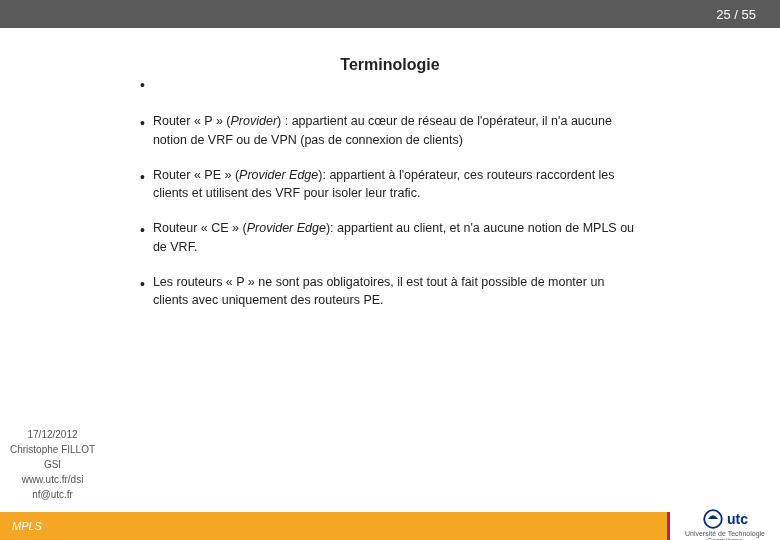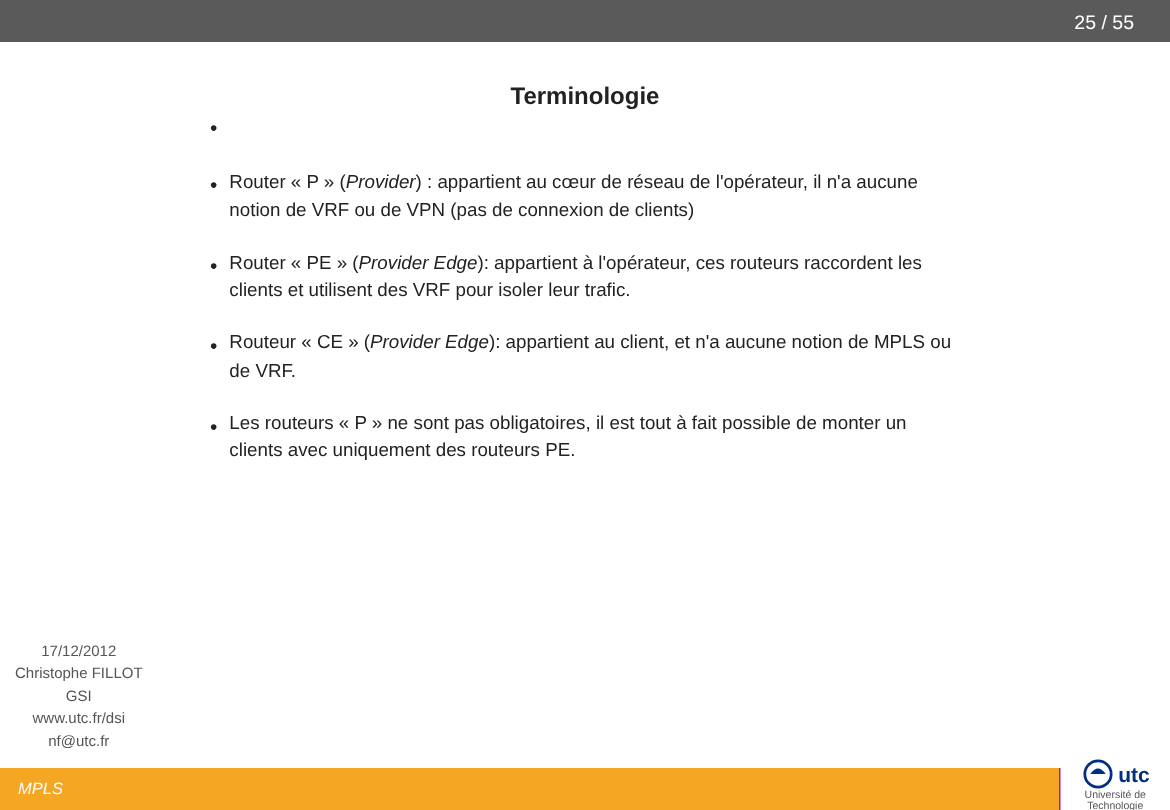--- a/index.html
+++ b/index.html
@@ -104,25 +104,25 @@
 
     .bottom-bar-label {
       font-size: 11px;
       color: #fff;
       font-style: italic;
     }
 
     .bottom-bar-logo {
       background: #ffffff;
       height: 100%;
-      width: 74px;
+      width: 113px;
       display: flex;
       align-items: center;
       justify-content: center;
-      border-left: 1px solid #a21caf;
+      border-left: 3px solid #a21caf;
     }
 
     .utc-logo {
       display: flex;
       flex-direction: column;
       align-items: center;
       justify-content: center;
     }
 
     .utc-logo-top {

